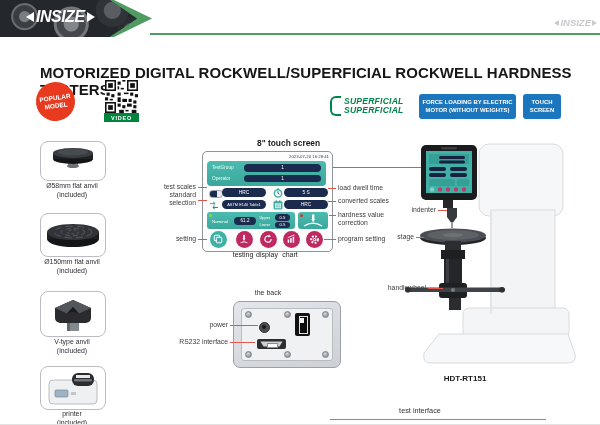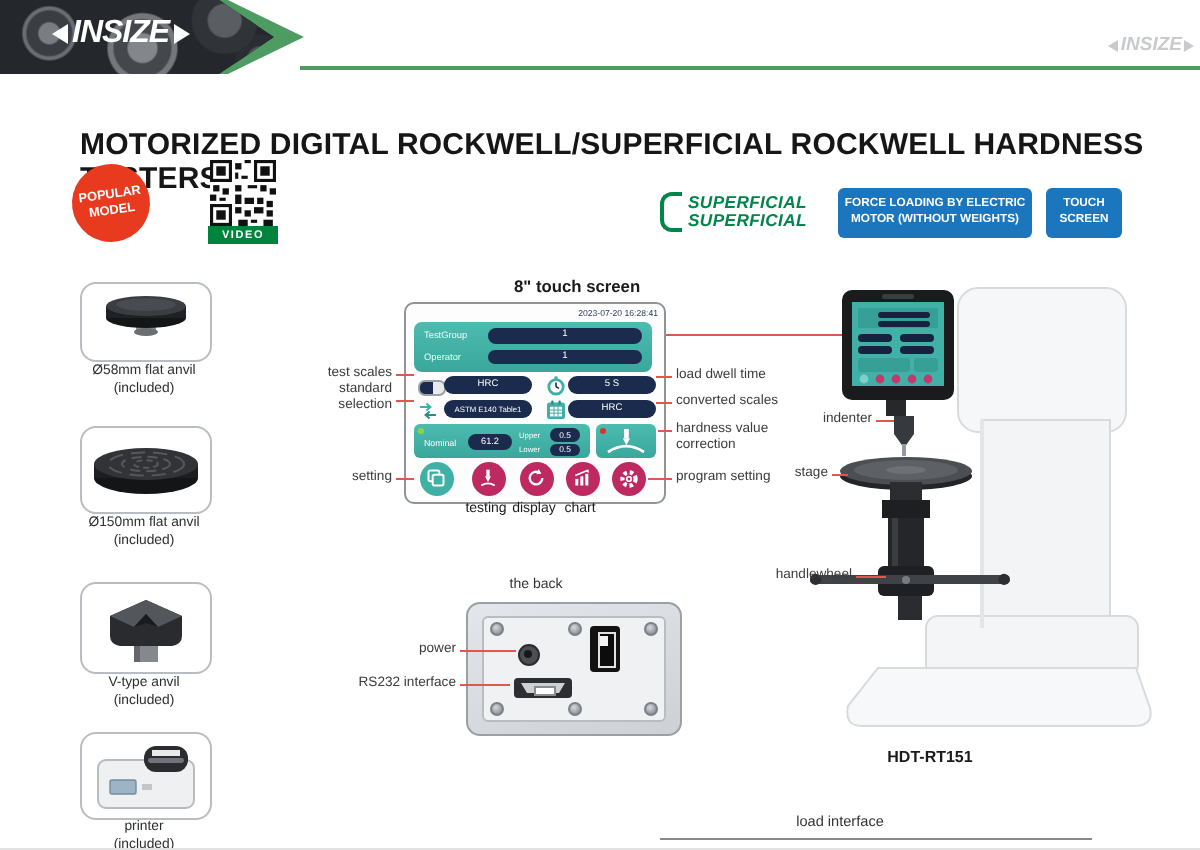--- a/index.html
+++ b/index.html
@@ -405,16 +405,16 @@
     <span>stage</span></div>
   <div class="co-line" style="left:416px;top:236.5px;width:8px;"></div>
   <div class="co-leftal lbl" style="left:378px;width:48px;top:284px;">
     <span>handlewheel</span></div>
   <div class="co-line" style="left:428px;top:287.5px;width:15px;"></div>
 
   <div class="abs" style="left:425px;top:374px;width:80px;text-align:center;font-size:8px;font-weight:bold;color:#1a1a1a;">
     <span>HDT-RT151</span></div>
 
   <div class="abs lbl" style="left:370px;top:406px;width:100px;text-align:center;font-size:7.3px;color:#333;">
-    <span>load interface</span></div>
+    <span>test interface</span></div>
   <div class="abs" style="left:330px;top:419px;width:216px;height:1px;background:#8a8a8a;"></div>
 
 </div>
 
 </body></html>

